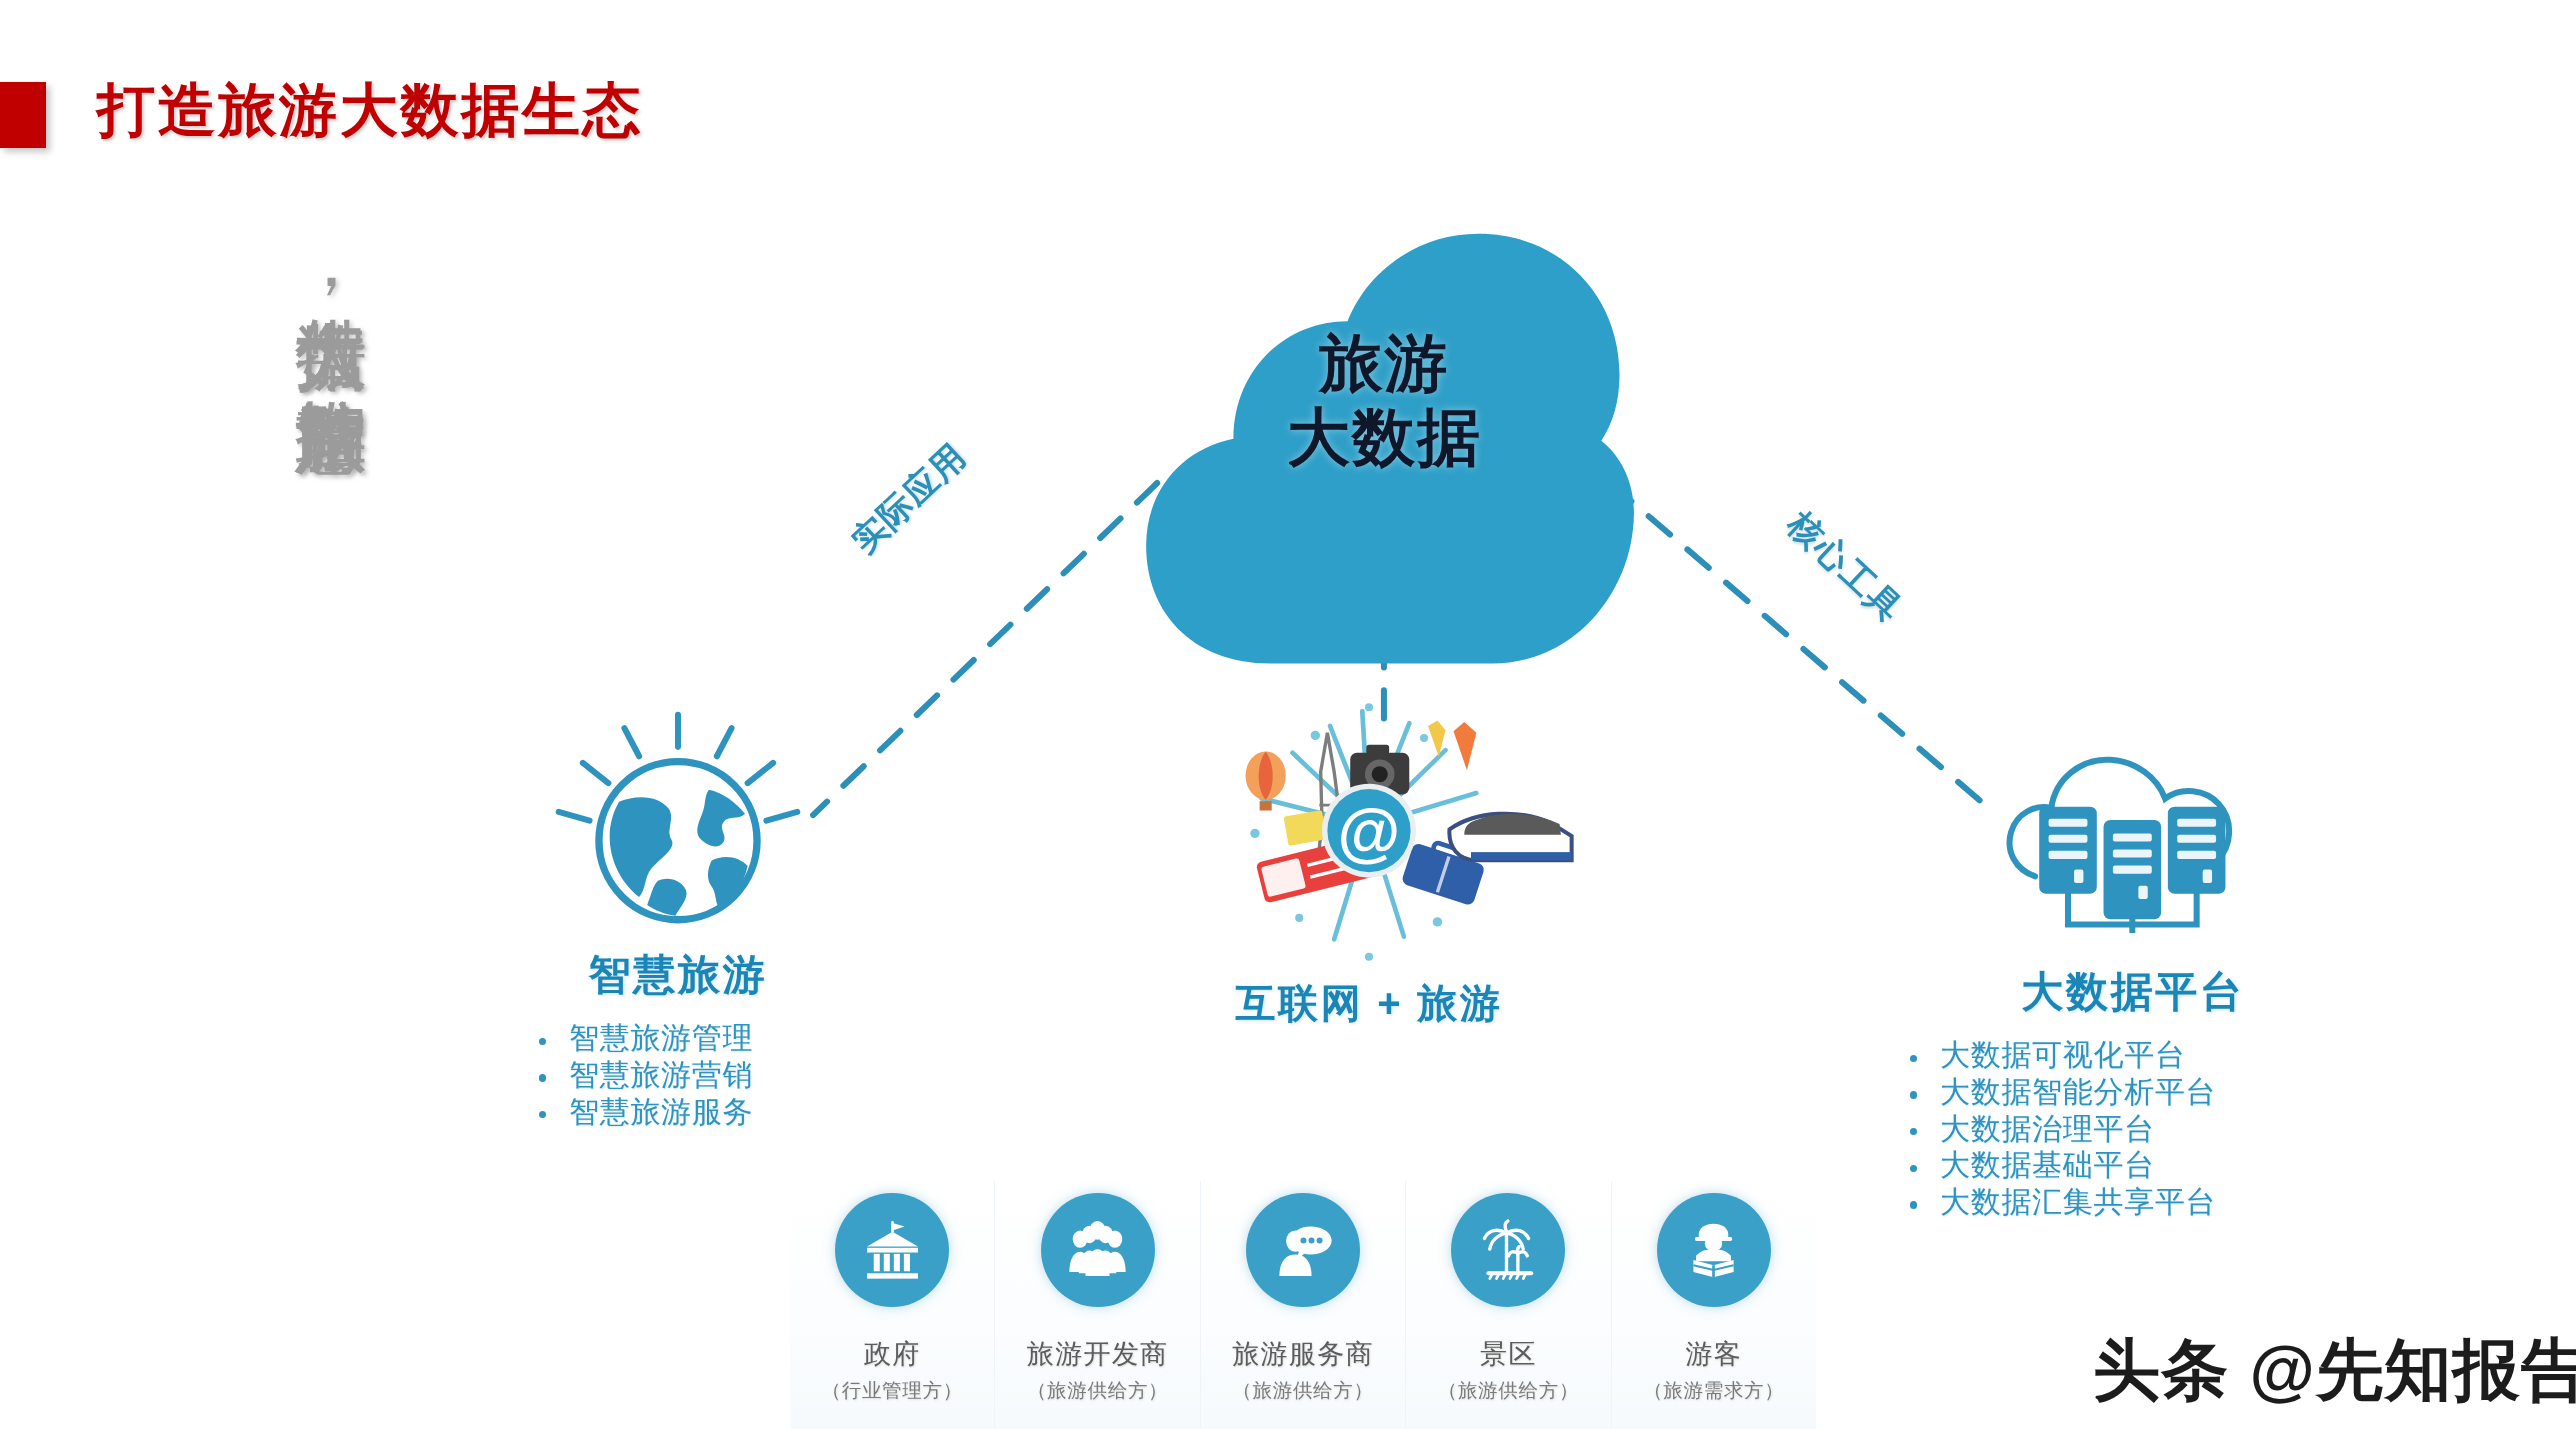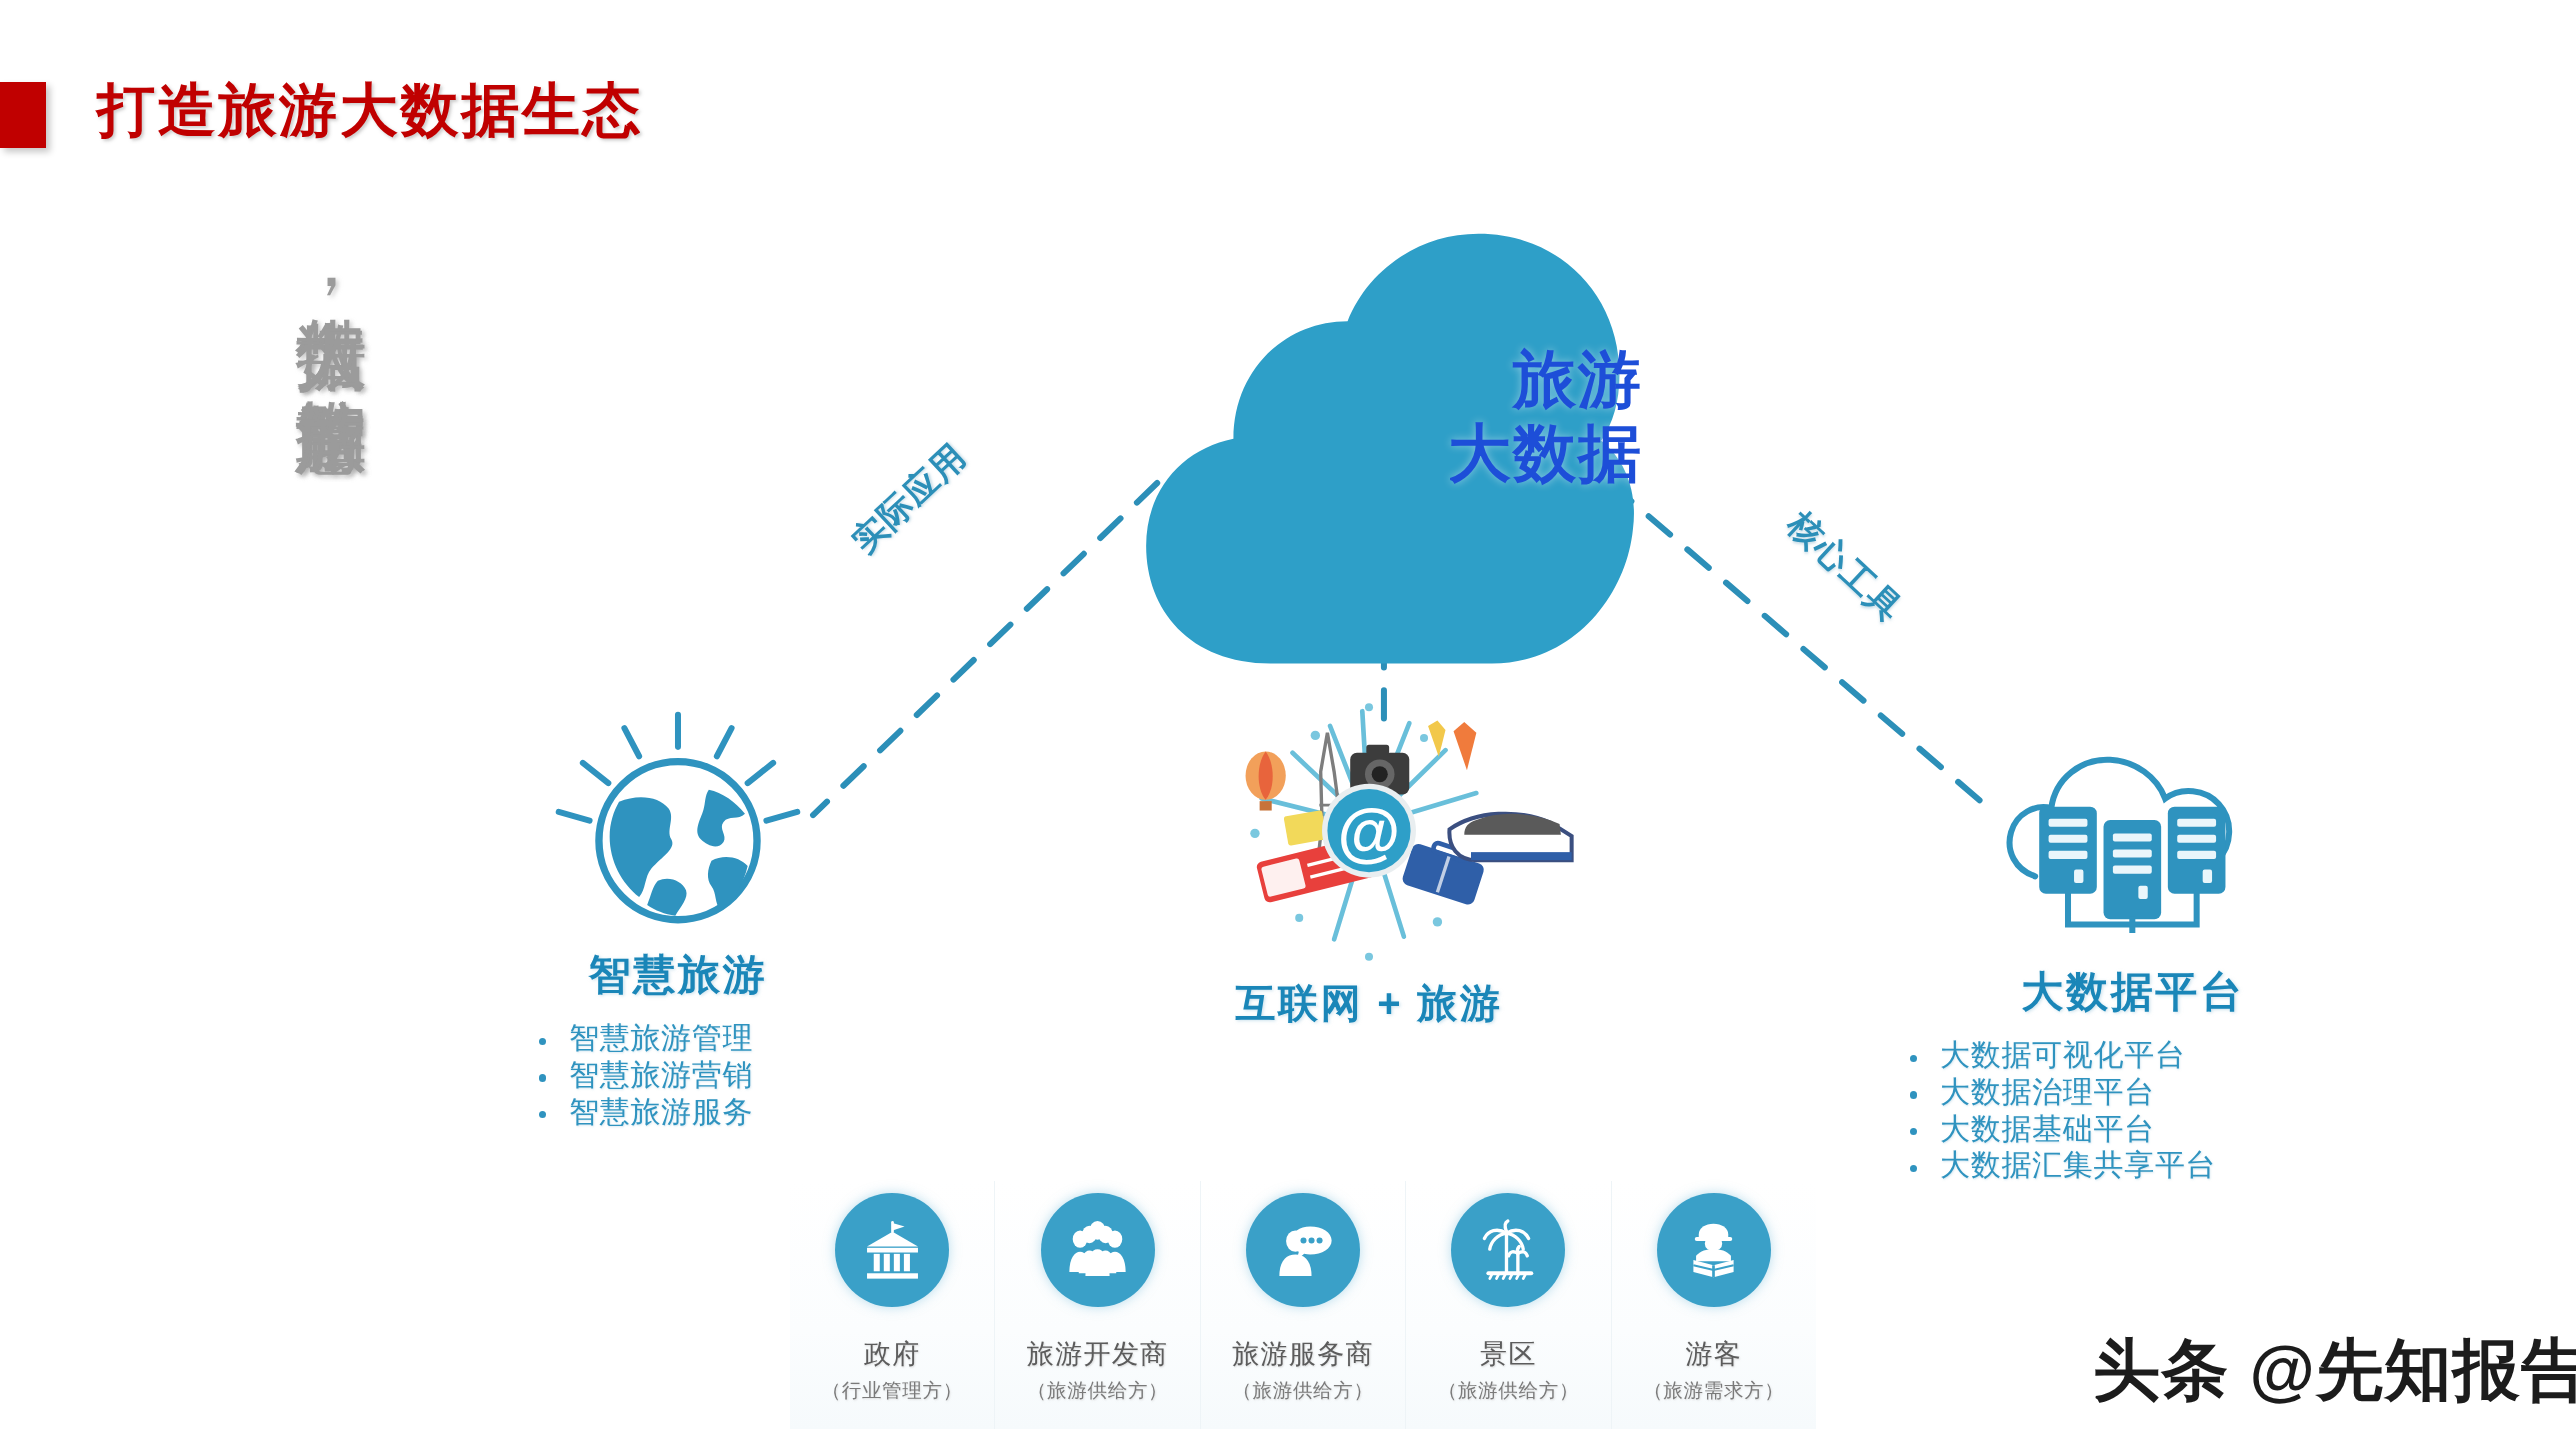--- a/index.html
+++ b/index.html
@@ -61,24 +61,24 @@
     position: absolute;
     left: 1126px;
     top: 207px;
     width: 517px;
     height: 470px;
   }
   #cloud-node svg { display:block; width:100%; height:100%; }
   #cloud-label {
     position: absolute;
     left: 0;
-    top: 135px;
+    top: 119px;
     width: 100%;
-    text-align: right;
-    color: #1d4ed8;
+    text-align: center;
+    color: #0f172a;
     font-size: 63px;
     font-weight: 800;
     line-height: 1.18;
     letter-spacing: 2px;
     text-shadow: 0 0 8px rgba(255,255,255,0.45);
   }
   #cloud-label span { display:block; }
 
   
   #connectors {
@@ -396,20 +396,21 @@
           <rect x="266" y="158" width="58" height="12" rx="3"></rect>
           <rect x="304" y="186" width="14" height="20" rx="3"></rect>
         </g>
 
         <path d="M103,222 L103,268 L295,268 L295,222 M199,260 L199,276" fill="none" stroke="#2f93bf" stroke-width="9" stroke-linecap="square"></path>
       </svg>
     </div>
     <div class="pillar-title">大数据平台</div>
     <ul class="bullet-list">
       <li>大数据可视化平台</li>
+      <li>大数据智能分析平台</li>
       <li>大数据治理平台</li>
       <li>大数据基础平台</li>
       <li>大数据汇集共享平台</li>
     </ul>
   </div>
 
   <div id="stakeholder-panel">
 
     <div class="stakeholder">
       <div class="stakeholder-circle">

